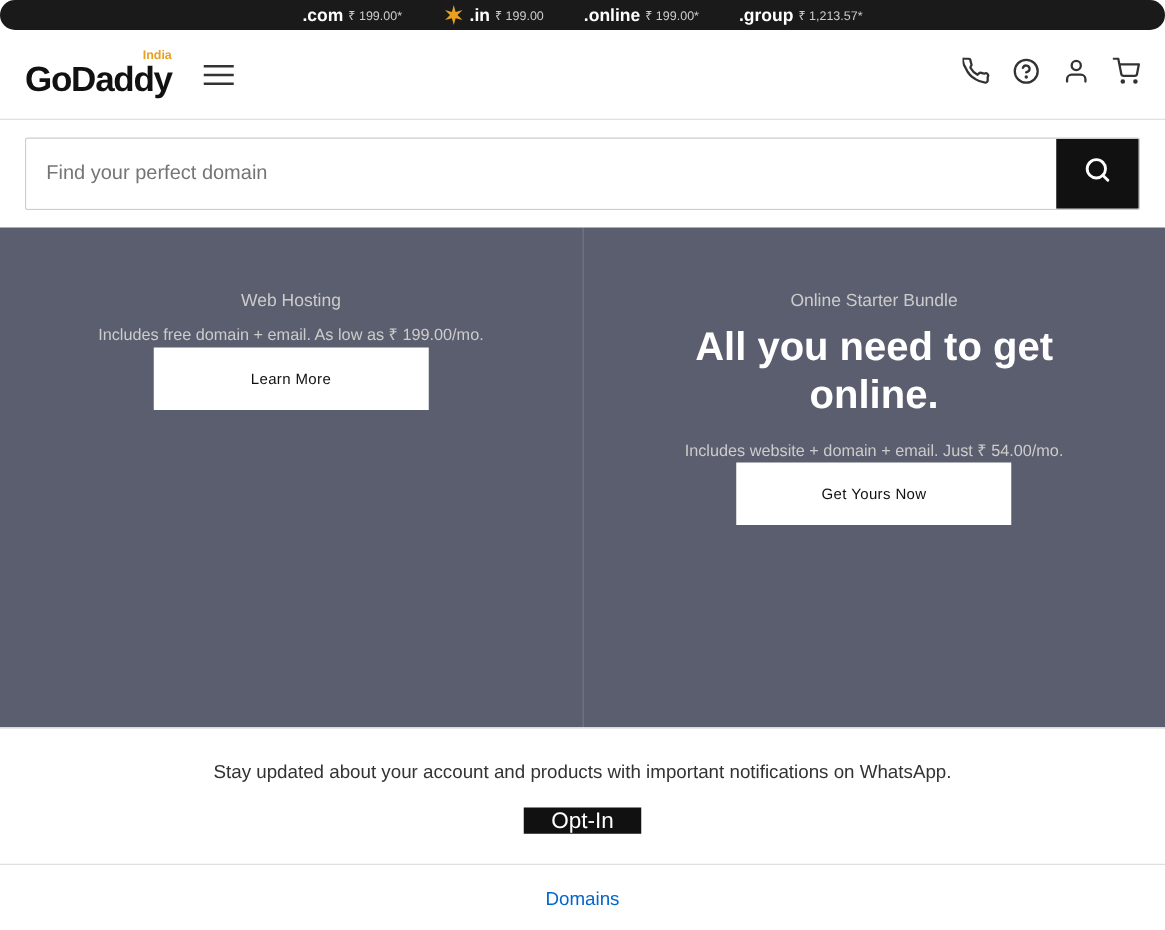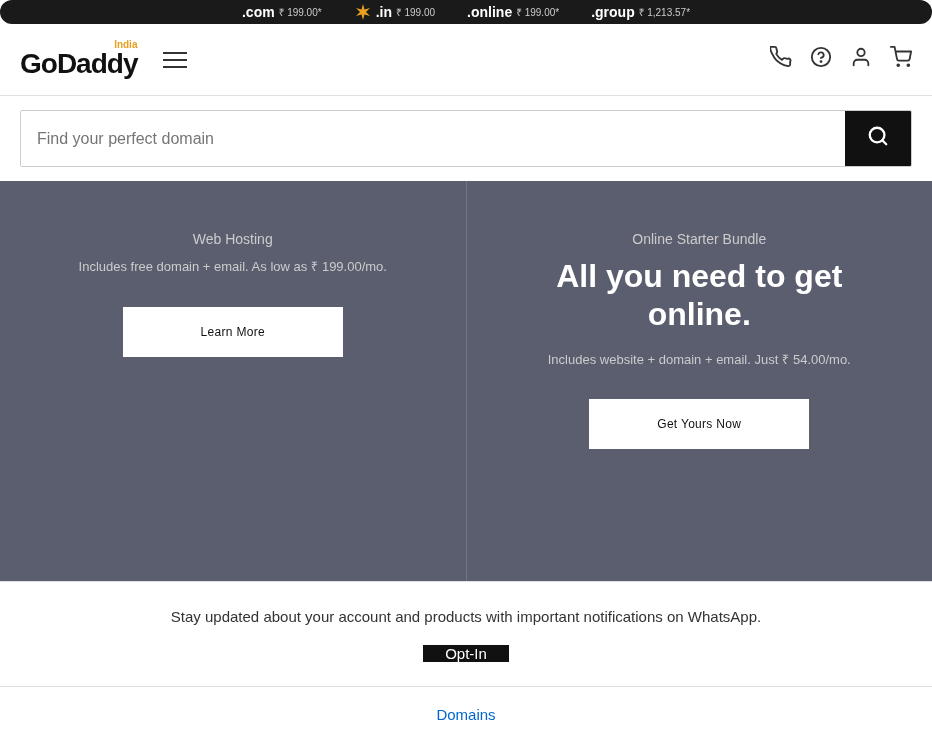--- a/index.html
+++ b/index.html
@@ -157,21 +157,20 @@
     .hero-title {
       font-size: 32px;
       font-weight: bold;
       line-height: 1.2;
       margin-bottom: 16px;
       color: #fff;
     }
     .hero-desc {
       font-size: 13px;
       color: #ccc;
-      margin-bottom: 30px;
       line-height: 1.5;
     }
     .hero-btn {
       background: #fff;
       color: #111;
       border: none;
       padding: 18px 0;
       width: 220px;
       font-size: 12px;
       font-weight: 500;
@@ -194,21 +193,21 @@
     }
     #notif-bar .notif-text {
       text-align: center;
       line-height: 1.5;
     }
     #opt-in-btn {
       background: #111;
       color: #fff;
       border: none;
       padding: 0 22px;
-      font-size: 15px;
+      font-size: 18px;
       cursor: pointer;
       white-space: nowrap;
       font-weight: 500;
     }
 
     
     #footer-nav {
       border-top: 1px solid #e0e0e0;
       display: flex;
       height: 56px;

